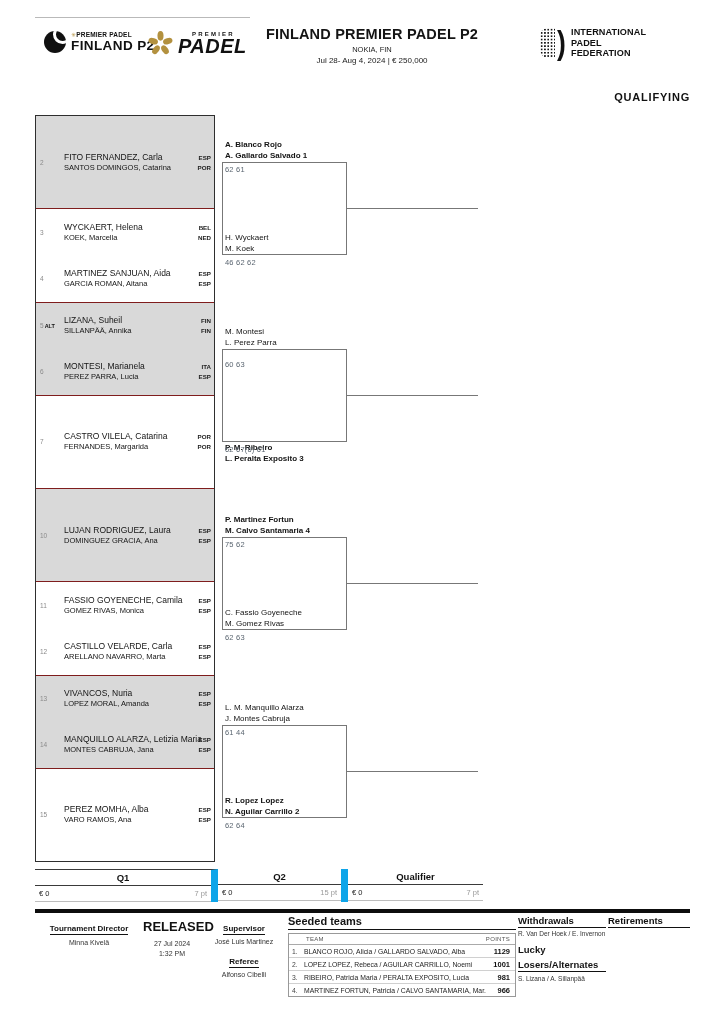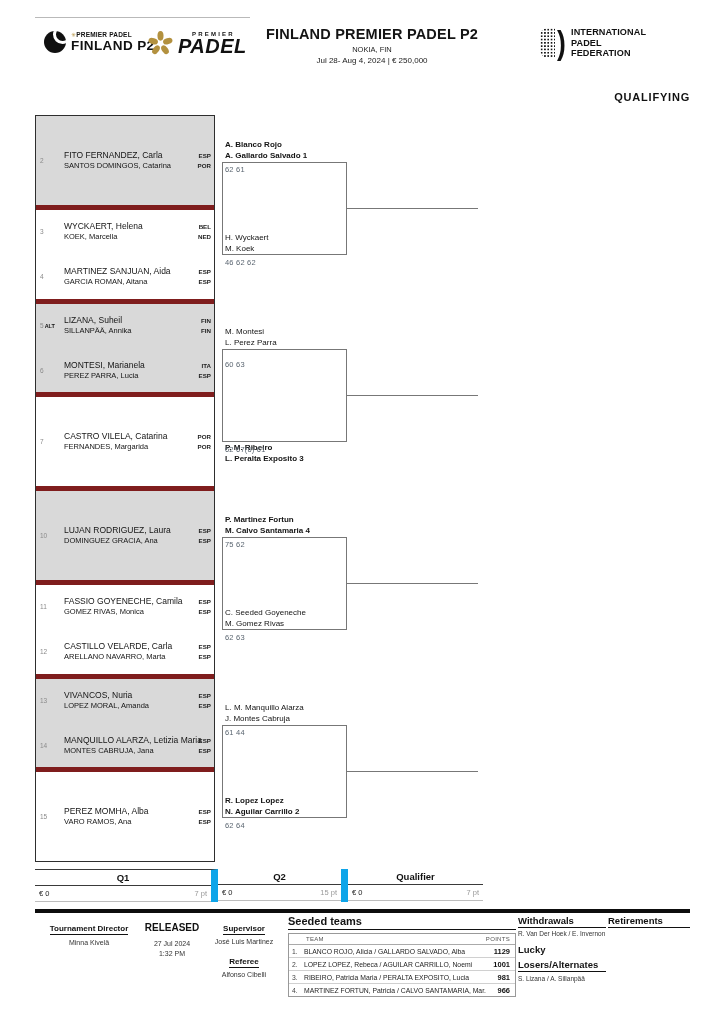--- a/index.html
+++ b/index.html
@@ -26,21 +26,21 @@
   .ipf{position:absolute;left:540px;top:27px;display:flex;align-items:center;gap:4px;}
   .ipf-dots{width:15px;height:30px;border-radius:8px 0 0 8px;
     background-image:radial-gradient(#151515 .9px,transparent 1.15px);background-size:3.3px 3.3px;}
   .ipf-paren{font-size:33px;font-weight:800;line-height:30px;transform:scaleX(.8);margin-left:-3px;color:#111;}
   .ipf-text{font-size:9.5px;font-weight:800;line-height:10.5px;letter-spacing:.1px;color:#111;transform:scaleX(.96);transform-origin:left;}
   .stage{position:absolute;left:480px;top:91px;width:210px;text-align:right;font-size:11px;font-weight:800;letter-spacing:.8px;color:#111;}
 
   
   .drawtable{position:absolute;left:35px;top:115px;width:180px;height:747px;
     border:1.5px solid #2e2e2e;box-sizing:border-box;display:flex;flex-direction:column;}
-  .match{flex:1 1 0;display:flex;flex-direction:column;border-bottom:5px solid #7f1d1d;box-sizing:border-box;}
+  .match{flex:1 1 0;display:flex;flex-direction:column;border-bottom:1px solid #7f1d1d;box-sizing:border-box;}
   .match:last-child{border-bottom:none;}
   .match.gray{background:#d9d9d9;}
   .teamrow{flex:1 1 0;display:flex;align-items:center;}
   .poscell{width:18px;padding-left:4px;font-size:6.5px;color:#8a8a8a;white-space:nowrap;box-sizing:border-box;}
   .poscell .alt{font-size:5.5px;font-weight:bold;color:#111;margin-left:1px;}
   .seedcell{width:10px;font-size:7px;font-weight:bold;color:#111;text-align:right;padding-right:2px;box-sizing:border-box;}
   .namecell{flex:1;min-width:0;}
   .n1{font-size:8.5px;line-height:11px;white-space:nowrap;}
   .n2{font-size:7.5px;line-height:10px;white-space:nowrap;}
   .ctycell{width:24px;padding-right:3px;text-align:right;box-sizing:border-box;}
@@ -70,21 +70,21 @@
 
   .thickrule{position:absolute;left:35px;top:909px;width:655px;height:3.5px;background:#0d0d0d;}
 
   
   .fhead{font-weight:bold;color:#111;}
   .underl{border-bottom:1.5px solid #111;padding-bottom:1px;}
   .fc-td{position:absolute;left:38px;top:917px;width:102px;text-align:center;}
   .fc-td .fhead{font-size:8px;}
   .fc-td .val{font-size:7px;margin-top:4px;color:#333;}
   .fc-rel{position:absolute;left:143px;top:917px;width:58px;text-align:center;}
-  .fc-rel .fhead{font-size:10px;}
+  .fc-rel .fhead{font-size:13px;}
   .fc-rel .val{font-size:7px;line-height:10px;margin-top:4px;color:#333;}
   .fc-sup{position:absolute;left:204px;top:917px;width:80px;text-align:center;}
   .fc-sup .fhead{font-size:8px;display:inline-block;}
   .fc-sup .val{font-size:7px;margin-top:3px;margin-bottom:5px;color:#333;}
   .seeded{position:absolute;left:288px;top:915px;width:228px;}
   .seeded .stitle{font-size:11px;font-weight:bold;border-bottom:1px solid #111;padding-bottom:2px;}
   .stable{margin-top:3px;border:1px solid #999;}
   .sthead{display:flex;justify-content:space-between;padding:2px 5px 2px 17px;
      font-size:6px;color:#555;letter-spacing:.3px;border-bottom:1px solid #aaa;}
   .strow{display:flex;align-items:center;padding:1.5px 5px 1.5px 3px;border-top:1px solid #d0d0d0;}
@@ -338,21 +338,21 @@
       <div class="w1">P. M. Ribeiro</div>
       <div class="w2">L. Peralta Exposito  3</div>
     </div>
     <div class="score" style="top: 445px;">62 67(6) 61</div>
     <div class="winner bold" style="top: 514px;">
       <div class="w1">P. Martinez Fortun</div>
       <div class="w2">M. Calvo Santamaria  4</div>
     </div>
     <div class="score" style="top: 540px;">75 62</div>
     <div class="winner" style="top: 607px;">
-      <div class="w1">C. Seeded Goyeneche</div>
+      <div class="w1">C. Fassio Goyeneche</div>
       <div class="w2">M. Gomez Rivas</div>
     </div>
     <div class="score" style="top: 633px;">62 63</div>
     <div class="winner" style="top: 702px;">
       <div class="w1">L. M. Manquillo Alarza</div>
       <div class="w2">J. Montes Cabruja</div>
     </div>
     <div class="score" style="top: 728px;">61 44</div>
     <div class="winner bold" style="top: 795px;">
       <div class="w1">R. Lopez Lopez</div>

